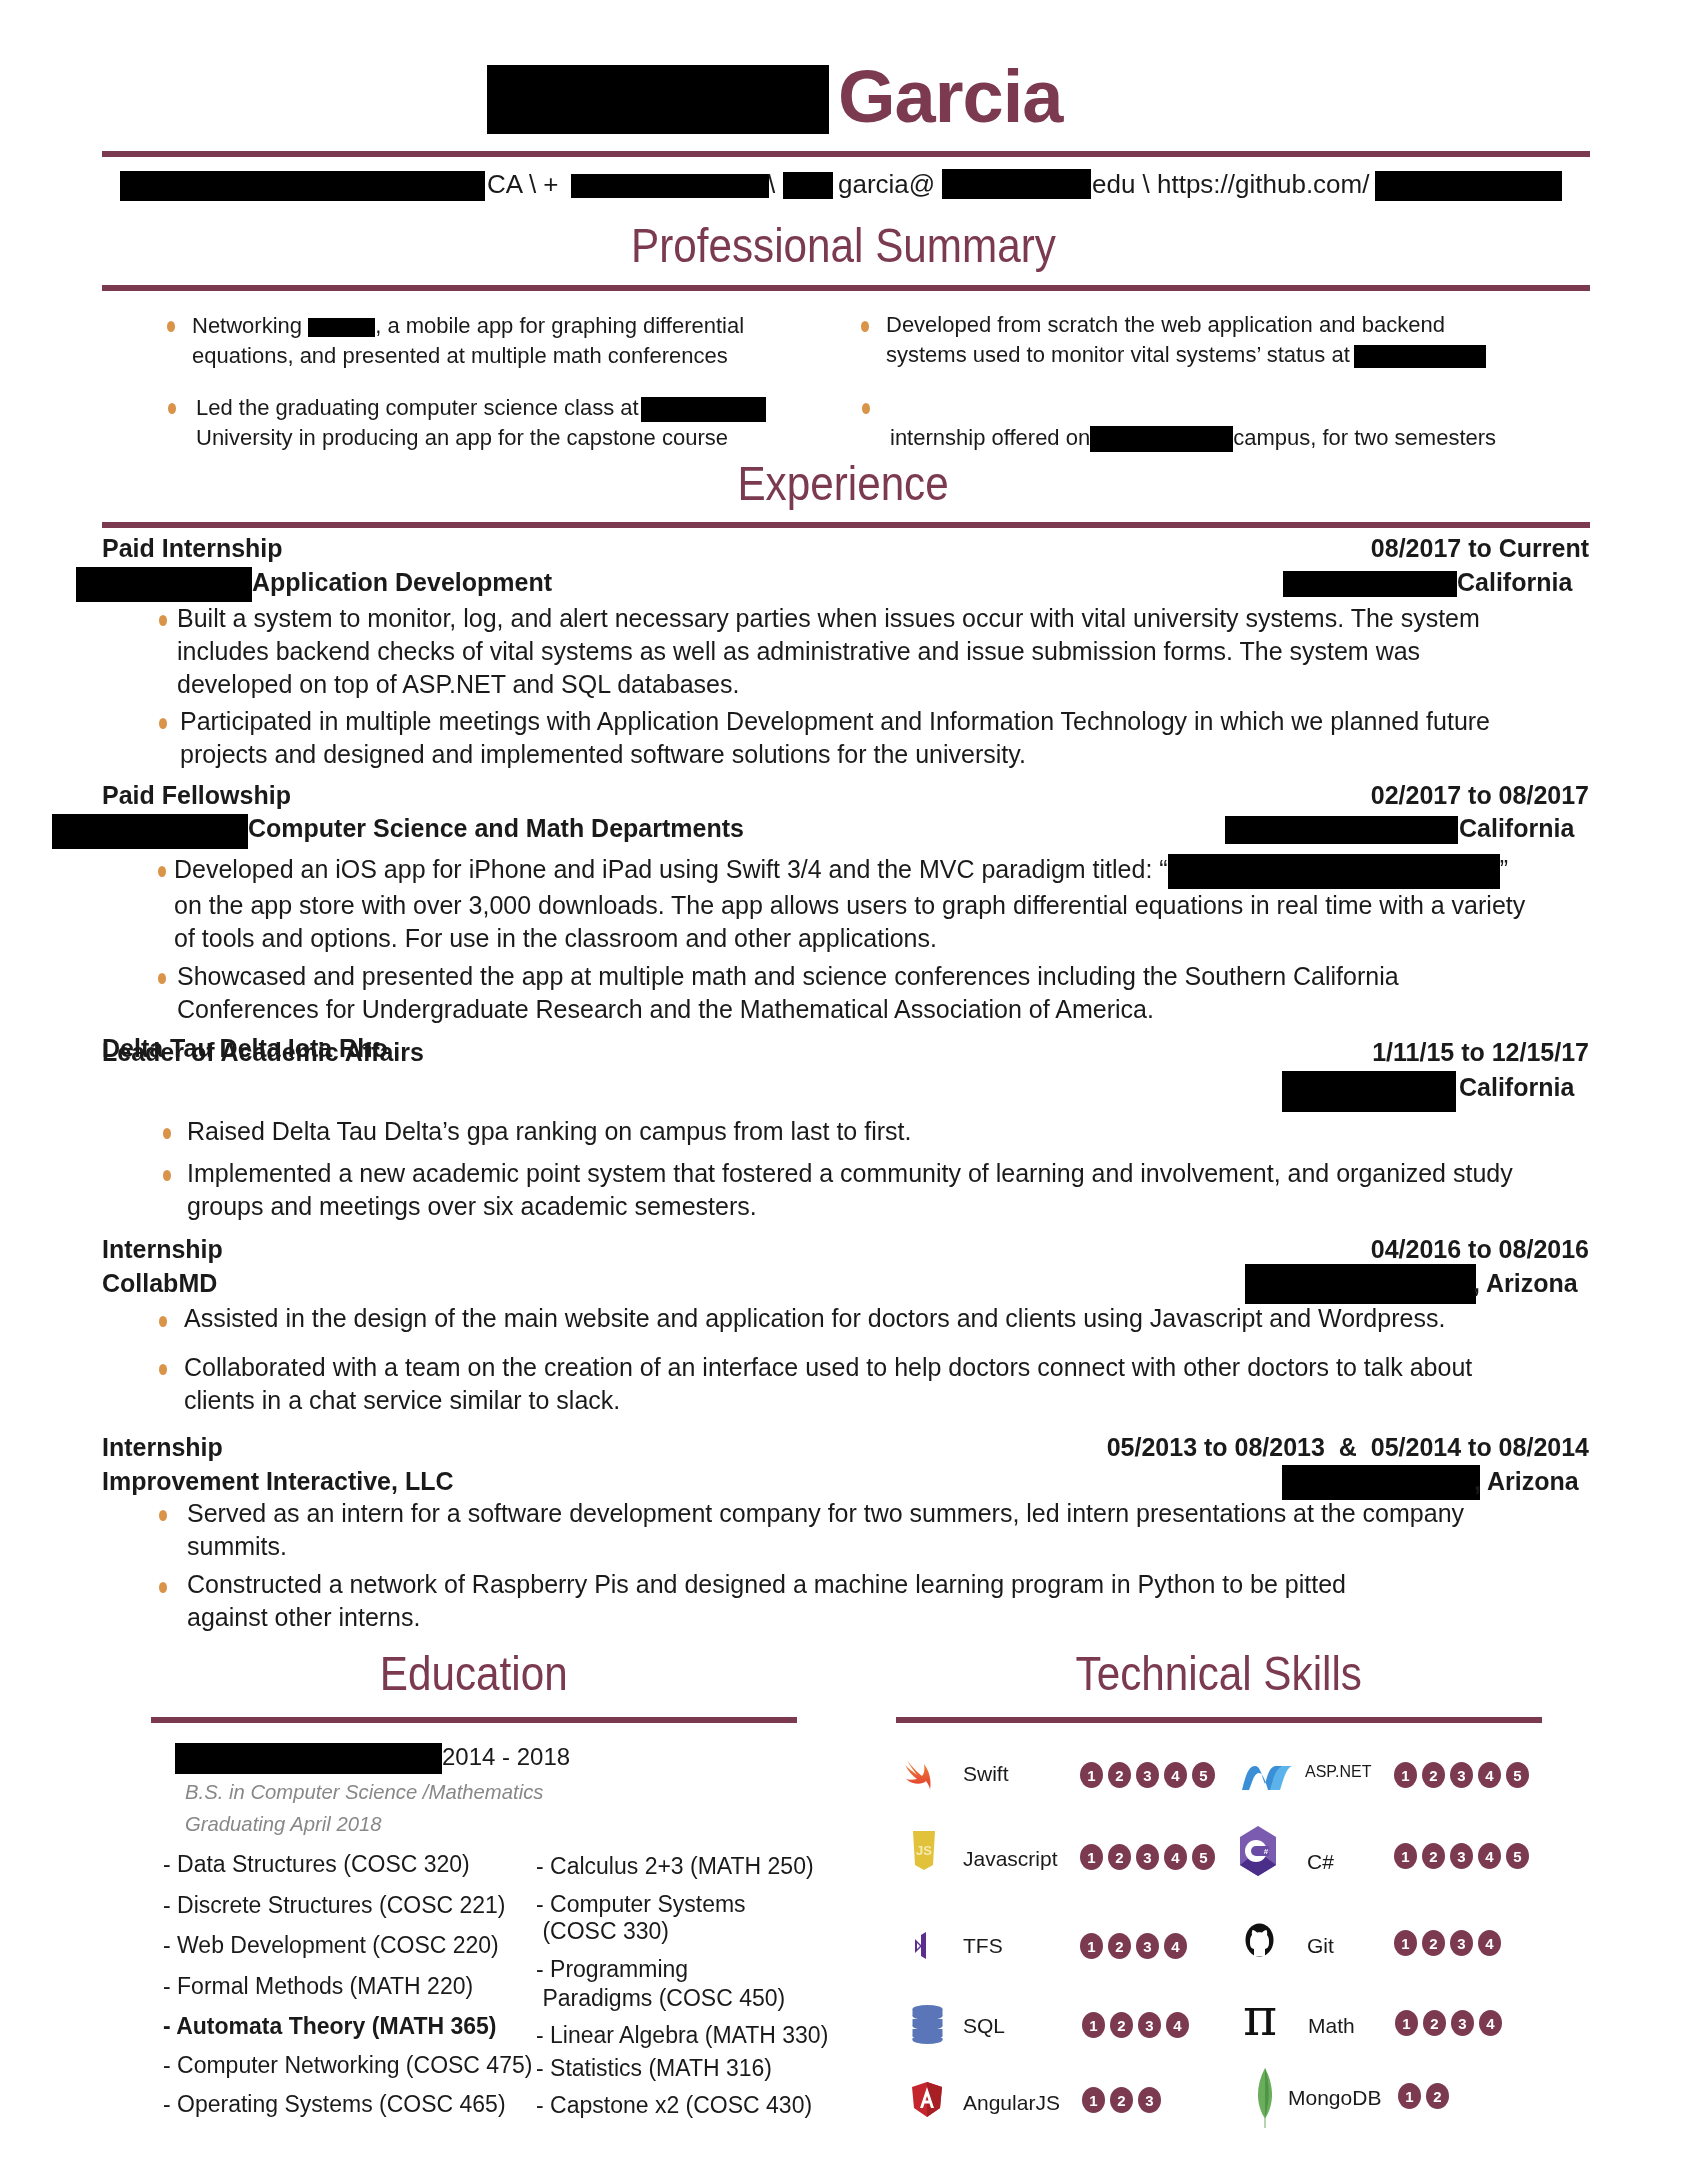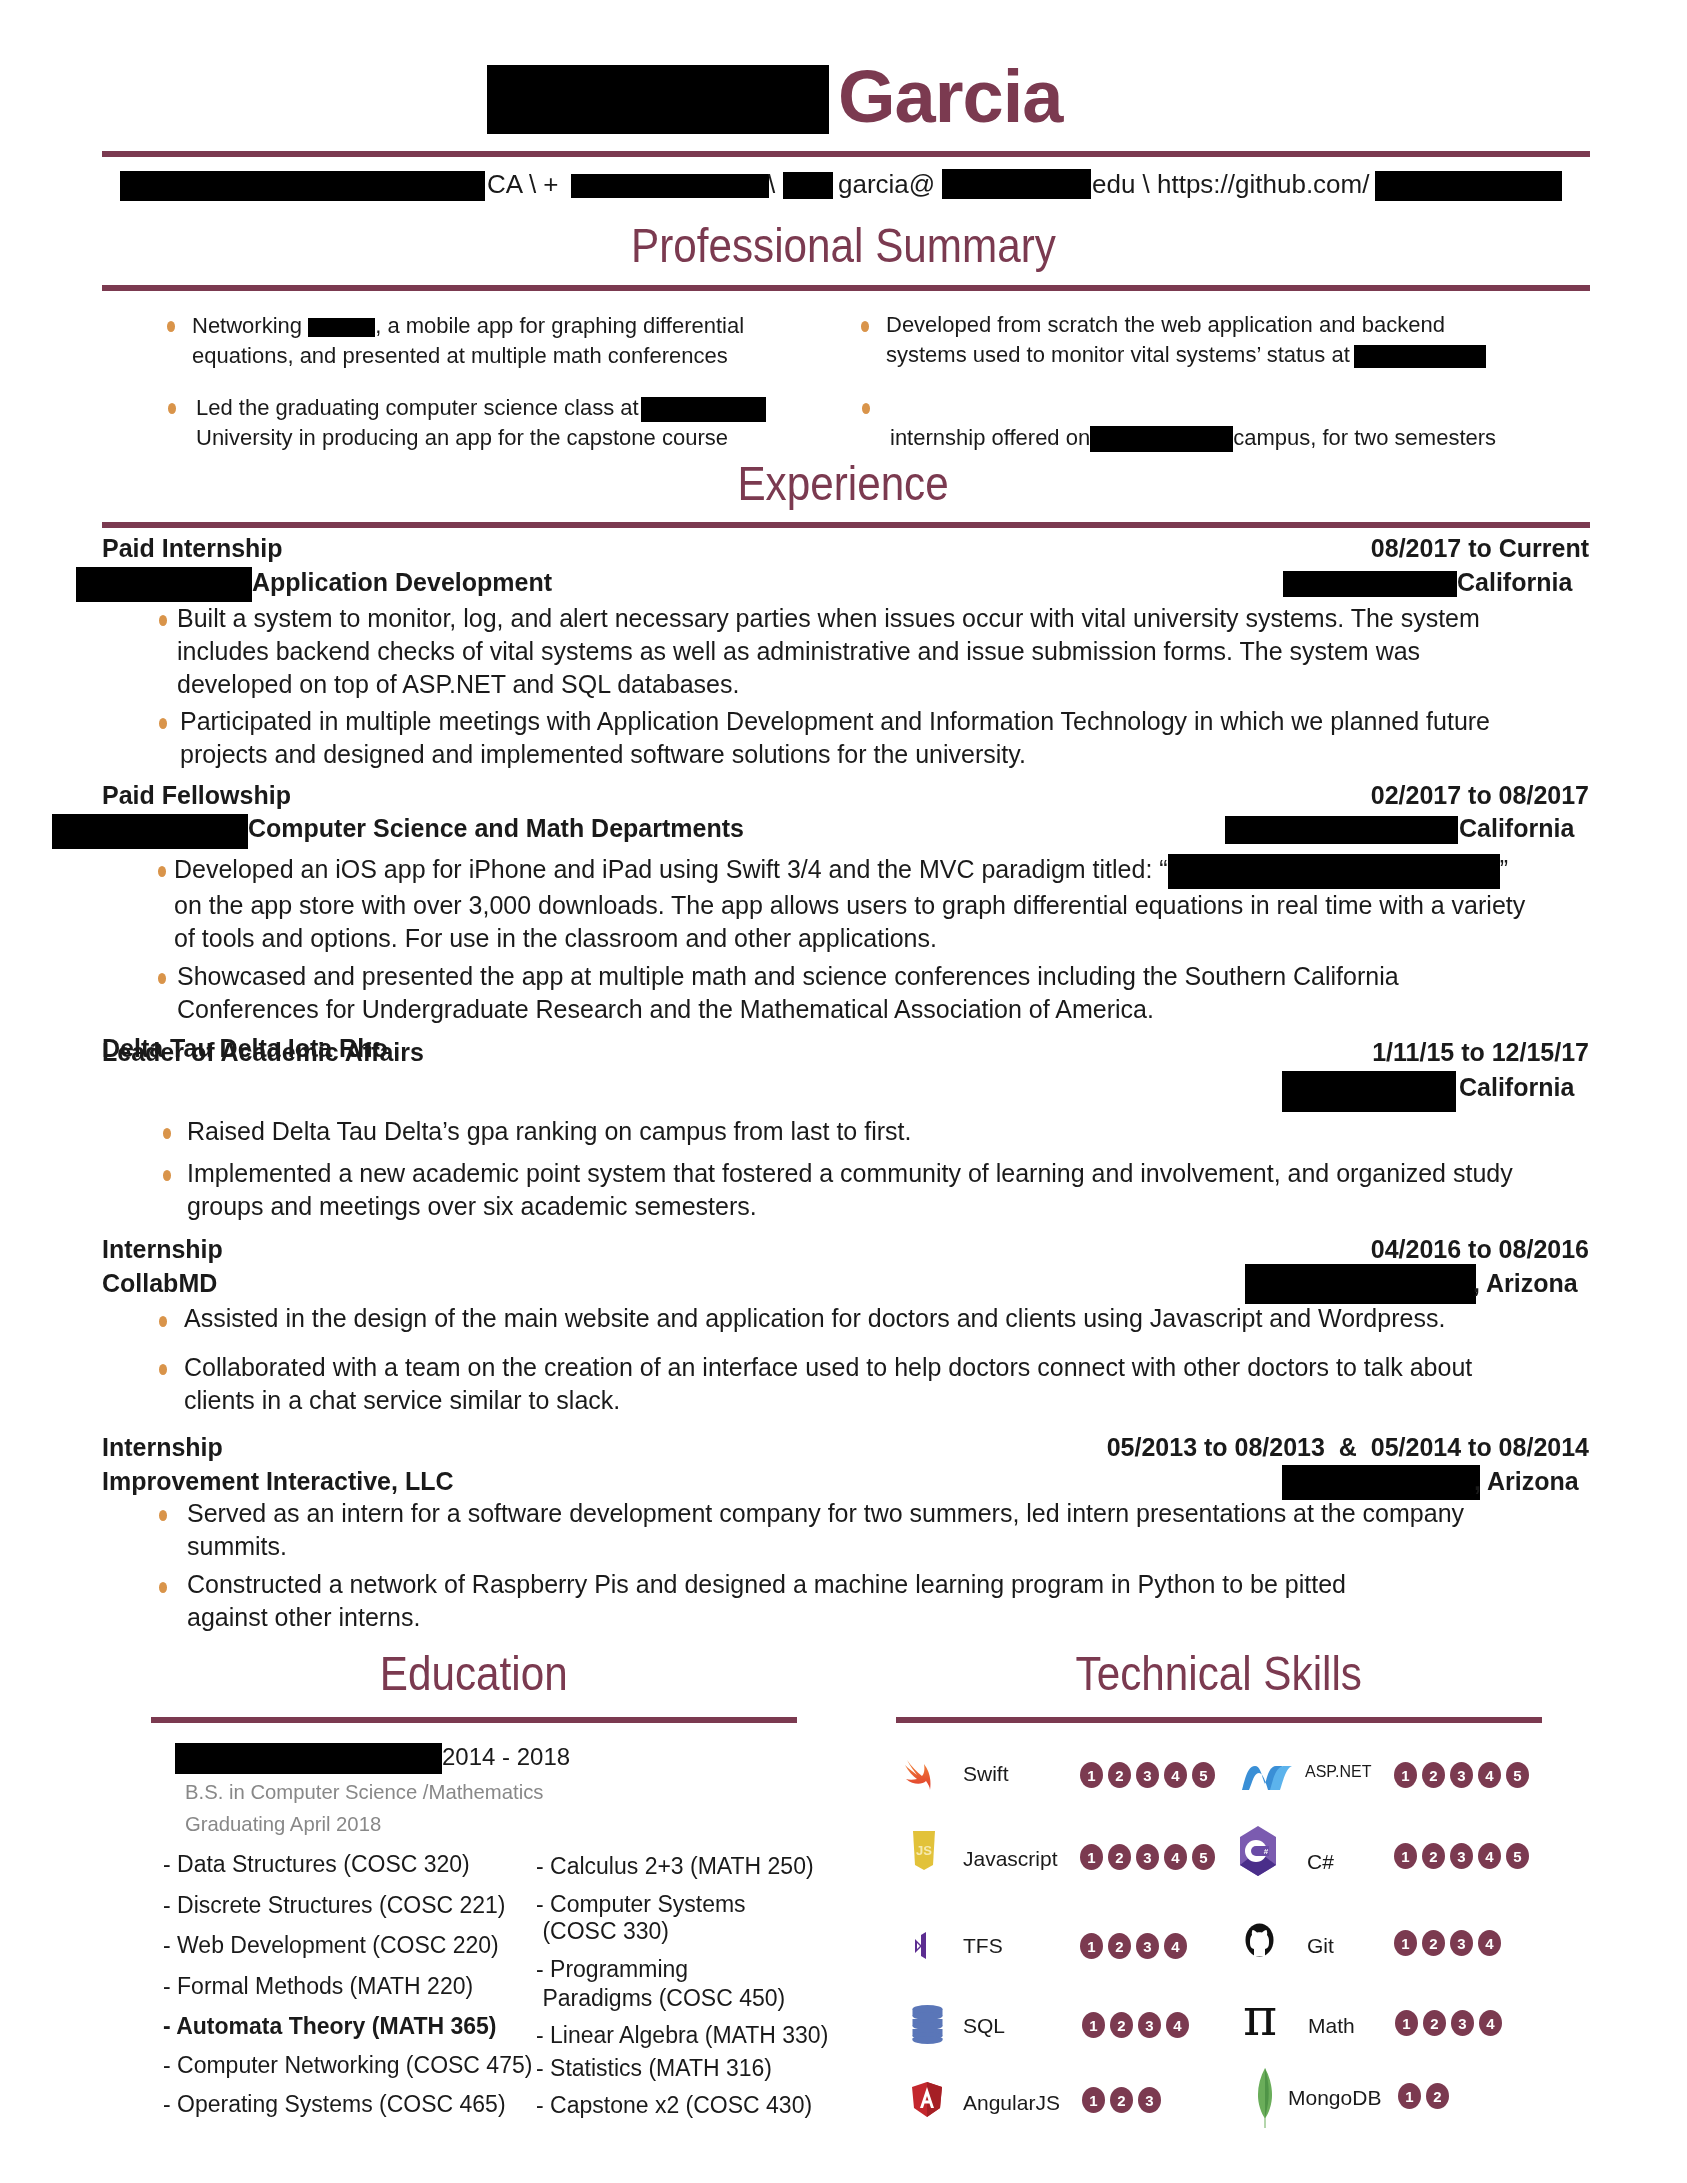--- a/index.html
+++ b/index.html
@@ -10,21 +10,21 @@
   .rule { position: absolute; background: #7b3a50; height: 5.5px; }
   .name-title { font-size: 74px; font-weight: bold; color: #7b3a50; letter-spacing: -1px; }
   .contact { font-size: 26px; white-space: nowrap; }
   .section-title { font-size: 48px; color: #7b3a50; white-space: nowrap; transform: scaleX(0.88); transform-origin: center; }
   .sum-item { position: absolute; font-size: 22px; line-height: 30px; color: #1a1a1a; }
   .bullet-dot { position: absolute; width: 8.4px; height: 11px; border-radius: 50%; background: #d9944a; }
   .job-head { position: absolute; font-size: 25px; font-weight: bold; white-space: nowrap; }
   .job-right { text-align: right; }
   .job-bullet { position: absolute; font-size: 25px; line-height: 33px; }
   .edu-text { position: absolute; font-size: 24px; white-space: nowrap; }
-  .edu-sub { position: absolute; font-size: 20.3px; color: #888888; white-space: nowrap; }
+  .edu-sub { position: absolute; font-size: 20.3px; color: #888888; white-space: nowrap; font-style: italic; }
   .course { position: absolute; font-size: 23px; line-height: 29px; }
   .skill-label { position: absolute; font-size: 21px; white-space: nowrap; }
   .rating { position: absolute; display: flex; gap: 5px; }
   .circle { width: 23px; height: 26px; border-radius: 50%; background: #7b3a50; color: #fff;
             font-size: 15px; font-weight: bold; display: flex; align-items: center; justify-content: center; }
   .icon { position: absolute; }
 </style>
 </head>
 <body>
 

